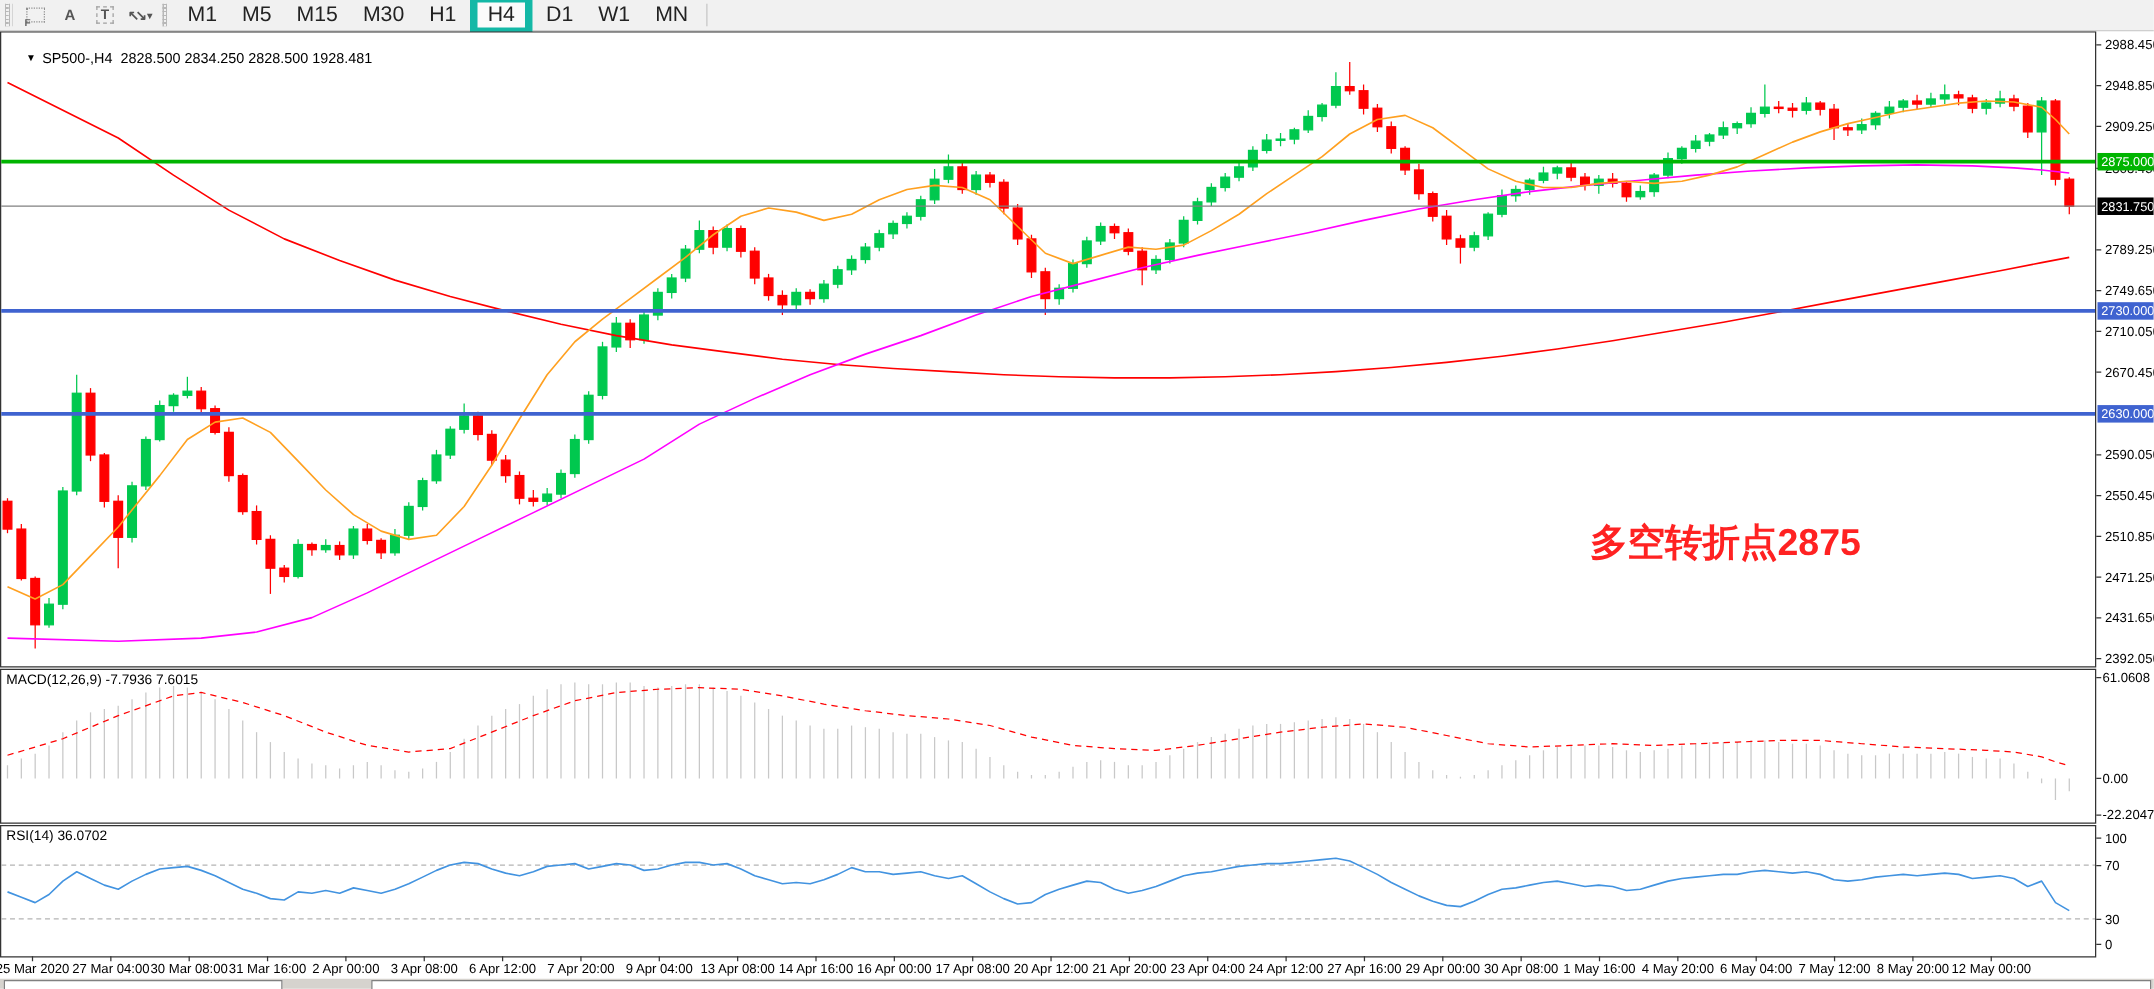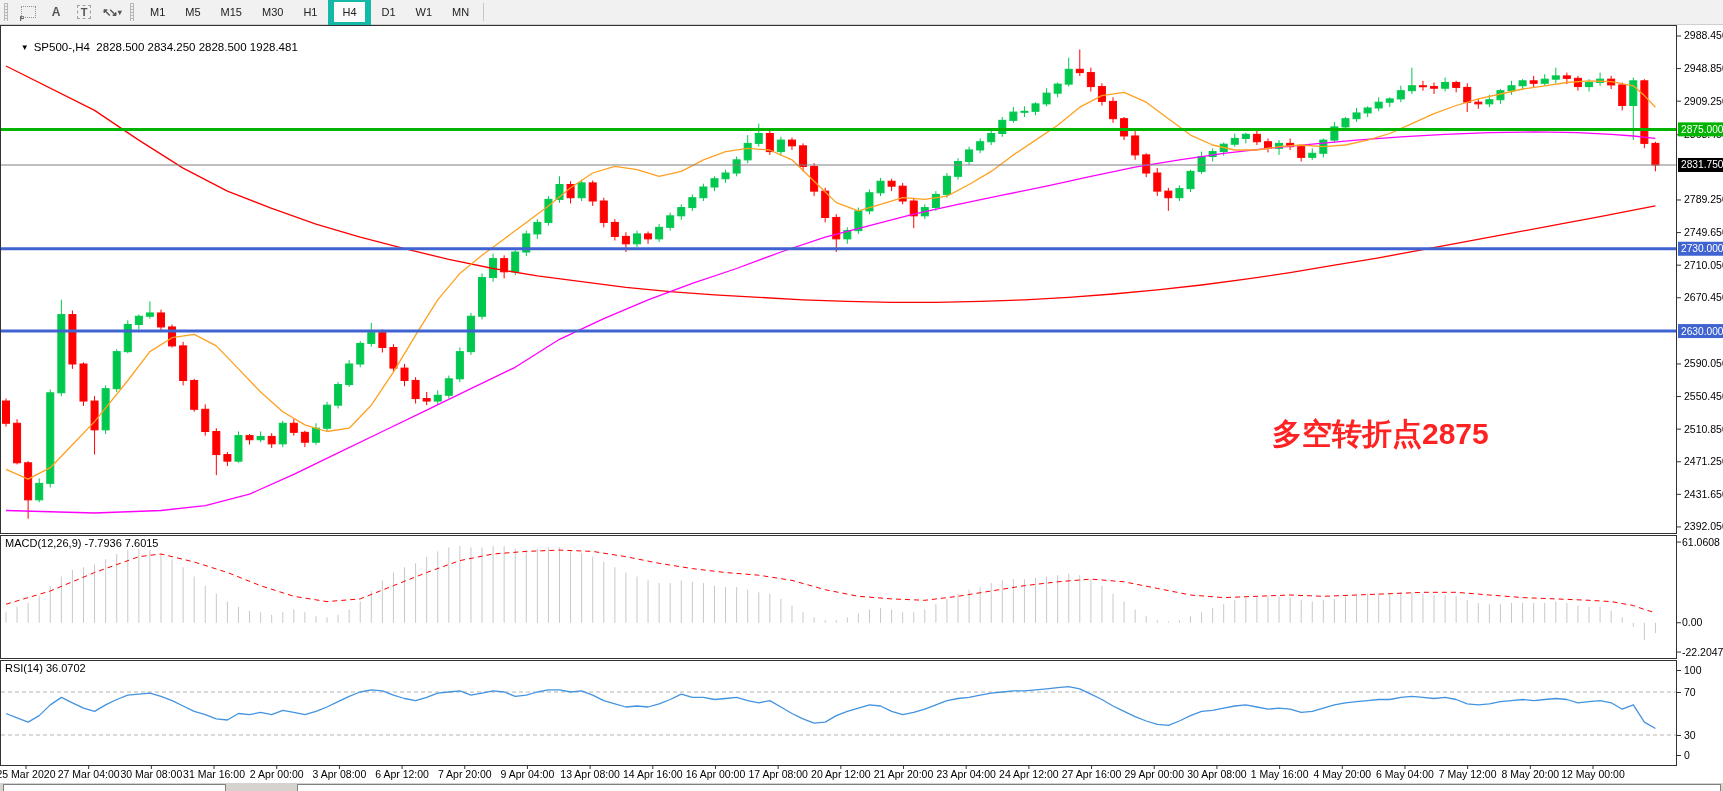--- a/index.html
+++ b/index.html
@@ -11,21 +11,21 @@
                          repeating-linear-gradient(90deg,#aaa 0 1px,transparent 1px 3px);
         background-size:3px 100%,100% 100%;background-repeat:repeat-y;opacity:.8;}
   .iconbtn{height:20px;min-width:24px;display:flex;align-items:center;justify-content:center;
            color:#555;font-size:12px;font-weight:bold;position:relative;margin:0 2px;cursor:default;}
   .icon-f-box{width:13px;height:10px;border:1px dotted #909090;position:relative;}
   .icon-f-sub{position:absolute;left:-2px;bottom:-6px;font-size:8px;color:#666;font-weight:bold;}
   .icon-t-box{border:1px dashed #a0a0a0;padding:0 3px;font-size:11px;color:#555;}
   .arrows{font-size:11px;color:#555;letter-spacing:-3px;}
   .caret{font-size:8px;color:#555;margin-left:3px;}
   .tfbtn{height:20px;padding:0 8px;display:flex;align-items:center;justify-content:center;
-         font-size:11px;color:#222;border:1px solid transparent;margin:0 1px;cursor:default;}
+         font-size:17px;color:#222;border:1px solid transparent;margin:0 1px;cursor:default;}
   .tfbtn.active{background:#fbfbfb;border:6px solid #14b8a6;}
   .vsep{width:1px;height:18px;background:#c6c6c6;margin:0 4px;}
   .chartwrap{position:absolute;left:0;top:25px;width:1723px;height:766px;}
   .symlabel{position:absolute;left:8px;top:4px;font-size:11.5px;color:#000;white-space:pre;}
   .symlabel .tri{font-size:8px;vertical-align:1px;margin-right:5px;}
   .bottomstrip{position:absolute;left:0;top:758px;width:1723px;height:8px;background:#d6d3ce;}
   .statusbox{position:absolute;top:1px;height:10px;background:#fff;border:1px solid #808080;box-sizing:border-box;}
   svg text{font-family:"Liberation Sans",sans-serif;}
 </style>
 </head>

